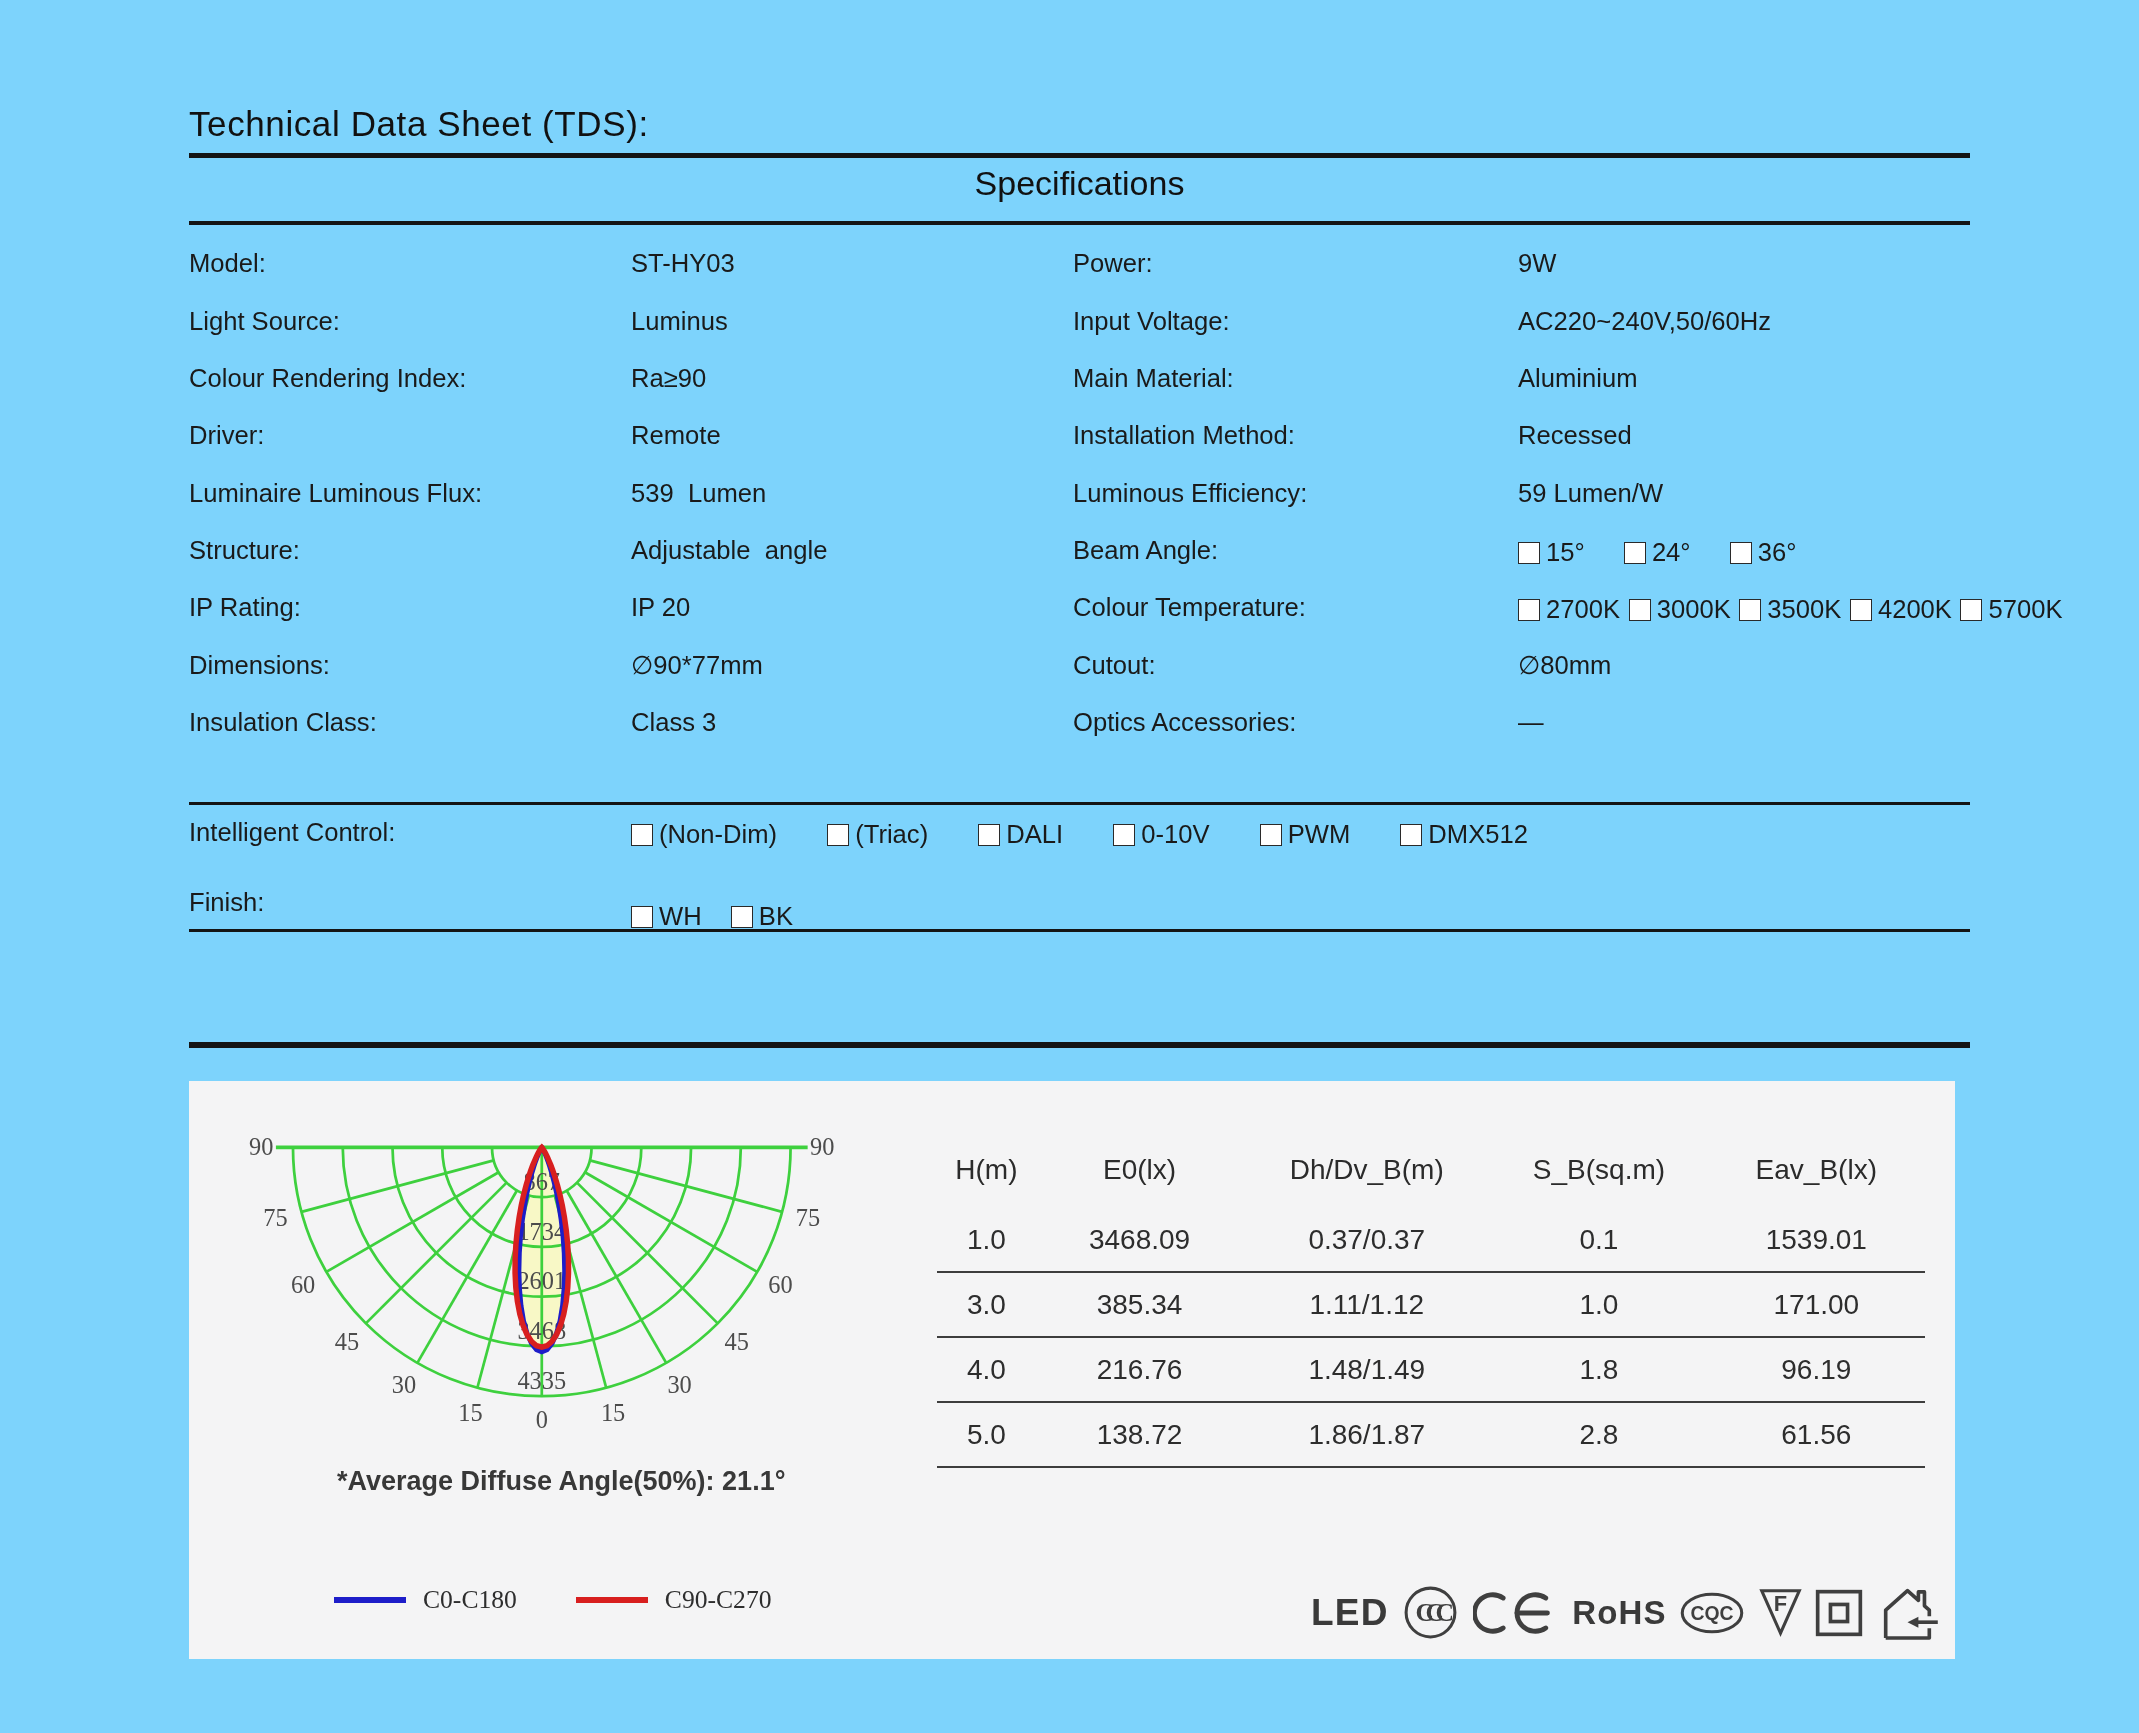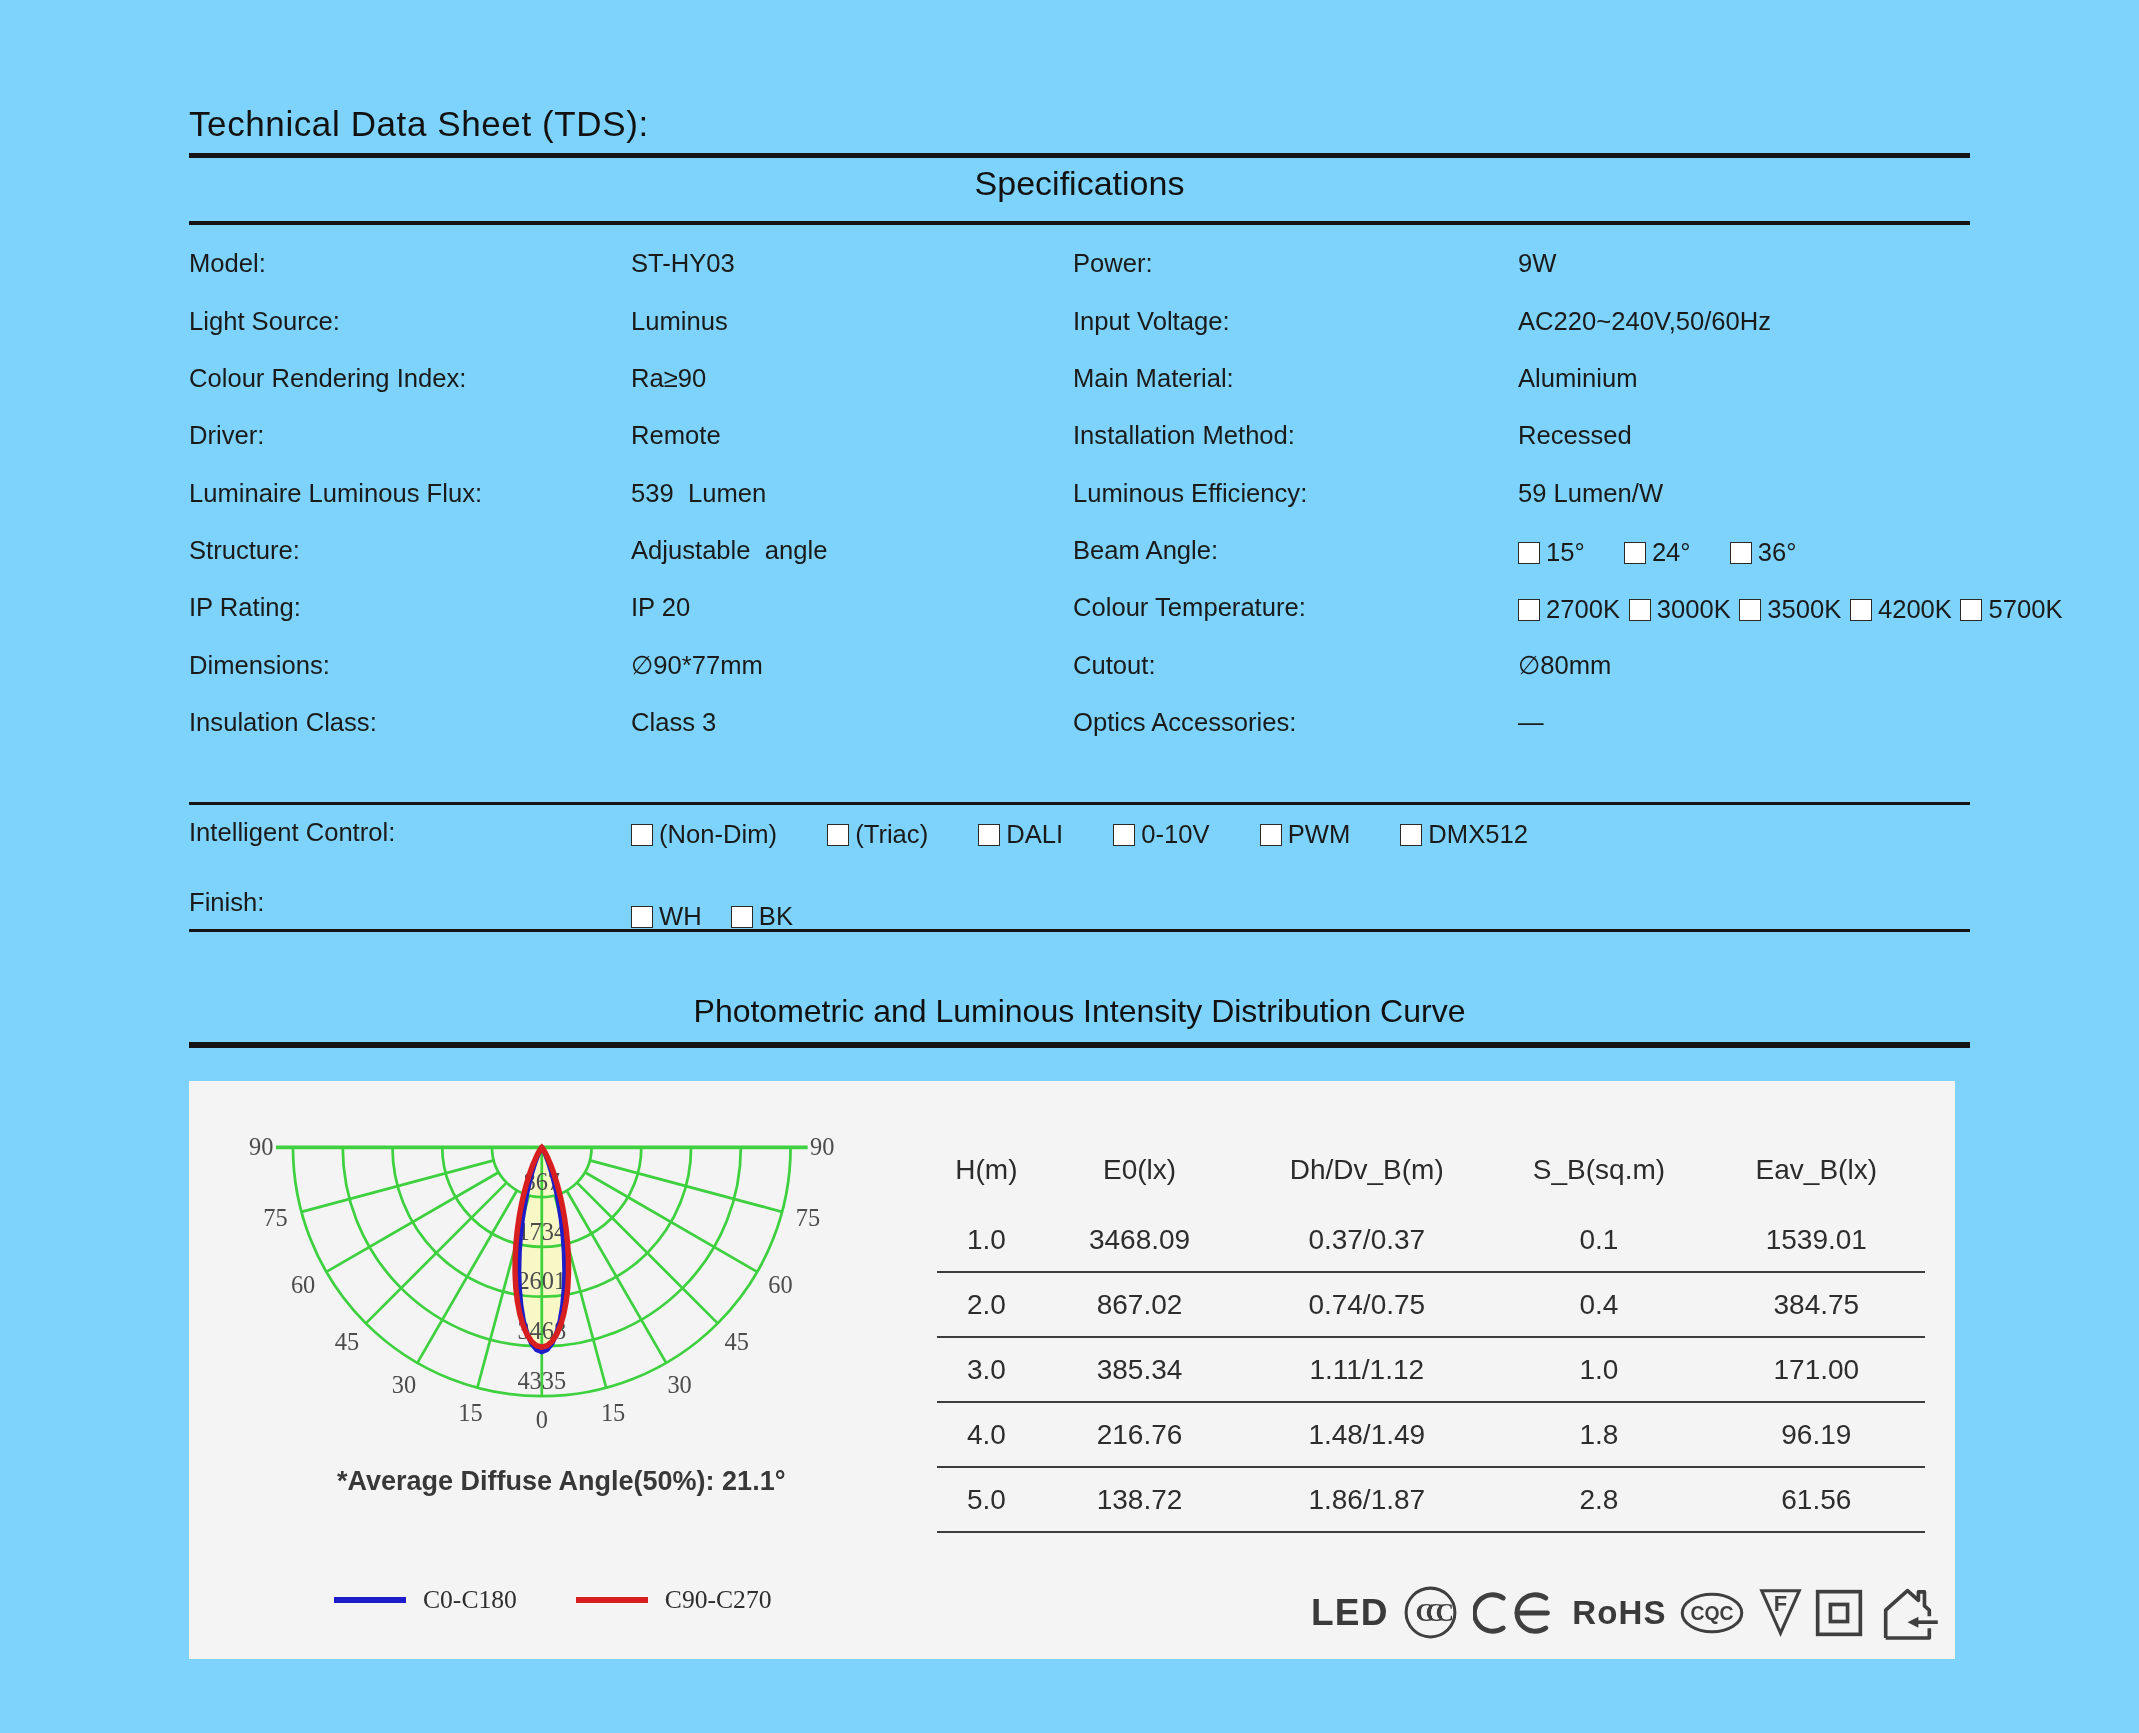--- a/index.html
+++ b/index.html
@@ -179,21 +179,20 @@
           <span class="cb-item">
             <span class="cb"></span>
             <span>BK</span>
           </span>
         </div>
       </div>
   </div>
 
   <div class="hline" style="left:189px;top:929px;width:1781px;height:3px;"></div>
 
-  <div class="abs photo-head" style="left:189px;top:993px;width:1781px;">Photometric and Luminous Intensity Distribution Curve</div>
   <div class="hline" style="left:189px;top:1042px;width:1781px;height:6.1px;"></div>
 
   <div class="gray-panel"></div>
 
   <div class="abs" style="left:232px;top:1107px;width:622px;height:351px;" id="polar-chart">
       <svg width="622" height="351" viewBox="0 0 1020 575">
         <path d="M 508 66 L 508.0 66.0 L 508.0 66.0 L 508.0 66.0 L 508.0 66.0 L 508.0 66.0 L 508.0 66.0 L 508.0 66.0 L 508.0 66.0 L 508.0 66.0 L 508.0 66.0 L 508.0 66.0 L 508.0 66.0 L 508.0 66.0 L 508.0 66.0 L 508.0 66.0 L 508.0 66.0 L 508.0 66.0 L 508.0 66.0 L 508.0 66.0 L 508.0 66.0 L 508.0 66.0 L 508.0 66.0 L 508.0 66.0 L 508.0 66.0 L 508.0 66.0 L 508.0 66.0 L 508.0 66.0 L 508.0 66.0 L 508.0 66.0 L 508.0 66.0 L 508.0 66.0 L 508.0 66.0 L 508.0 66.0 L 507.9 66.1 L 507.9 66.2 L 507.7 66.3 L 507.6 66.6 L 507.3 67.0 L 506.9 67.7 L 506.3 68.9 L 505.4 70.5 L 504.2 73.0 L 502.6 76.6 L 500.5 81.6 L 498.0 88.4 L 495.0 97.4 L 491.5 108.9 L 487.7 123.3 L 483.7 140.8 L 479.8 161.3 L 476.2 184.9 L 473.2 211.0 L 471.2 239.1 L 470.5 268.2 L 471.4 297.4 L 473.9 325.2 L 478.1 350.3 L 484.0 371.5 L 491.1 387.6 L 499.3 397.6 L 508.0 401.1 L 516.7 397.6 L 524.9 387.6 L 532.0 371.5 L 537.9 350.3 L 542.1 325.2 L 544.6 297.4 L 545.5 268.2 L 544.8 239.1 L 542.8 211.0 L 539.8 184.9 L 536.2 161.3 L 532.3 140.8 L 528.3 123.3 L 524.5 108.9 L 521.0 97.4 L 518.0 88.4 L 515.5 81.6 L 513.4 76.6 L 511.8 73.0 L 510.6 70.5 L 509.7 68.9 L 509.1 67.7 L 508.7 67.0 L 508.4 66.6 L 508.3 66.3 L 508.1 66.2 L 508.1 66.1 L 508.0 66.0 L 508.0 66.0 L 508.0 66.0 L 508.0 66.0 L 508.0 66.0 L 508.0 66.0 L 508.0 66.0 L 508.0 66.0 L 508.0 66.0 L 508.0 66.0 L 508.0 66.0 L 508.0 66.0 L 508.0 66.0 L 508.0 66.0 L 508.0 66.0 L 508.0 66.0 L 508.0 66.0 L 508.0 66.0 L 508.0 66.0 L 508.0 66.0 L 508.0 66.0 L 508.0 66.0 L 508.0 66.0 L 508.0 66.0 L 508.0 66.0 L 508.0 66.0 L 508.0 66.0 L 508.0 66.0 L 508.0 66.0 L 508.0 66.0 L 508.0 66.0 L 508.0 66.0 L 508.0 66.0 Z" fill="#f8f8c6" stroke="none"></path>
         <path d="M 508 66 L 508.0 66.0 L 508.0 66.0 L 508.0 66.0 L 508.0 66.0 L 508.0 66.0 L 508.0 66.0 L 508.0 66.0 L 508.0 66.0 L 508.0 66.0 L 508.0 66.0 L 508.0 66.0 L 508.0 66.0 L 508.0 66.0 L 508.0 66.0 L 508.0 66.0 L 508.0 66.0 L 508.0 66.0 L 508.0 66.0 L 508.0 66.0 L 508.0 66.0 L 508.0 66.0 L 508.0 66.0 L 508.0 66.0 L 508.0 66.0 L 508.0 66.0 L 508.0 66.0 L 508.0 66.0 L 508.0 66.0 L 507.9 66.1 L 507.9 66.1 L 507.8 66.2 L 507.6 66.4 L 507.4 66.6 L 507.1 67.0 L 506.7 67.6 L 506.1 68.5 L 505.2 69.8 L 504.1 71.6 L 502.7 74.1 L 500.9 77.5 L 498.8 82.0 L 496.2 87.8 L 493.2 95.0 L 489.8 104.1 L 486.2 115.1 L 482.3 128.1 L 478.3 143.4 L 474.4 160.8 L 470.9 180.2 L 467.9 201.5 L 465.6 224.2 L 464.3 247.9 L 464.2 272.0 L 465.4 295.8 L 468.0 318.5 L 472.0 339.5 L 477.3 357.9 L 483.8 373.0 L 491.3 384.2 L 499.5 391.2 L 508.0 393.5 L 516.5 391.2 L 524.7 384.2 L 532.2 373.0 L 538.7 357.9 L 544.0 339.5 L 548.0 318.5 L 550.6 295.8 L 551.8 272.0 L 551.7 247.9 L 550.4 224.2 L 548.1 201.5 L 545.1 180.2 L 541.6 160.8 L 537.7 143.4 L 533.7 128.1 L 529.8 115.1 L 526.2 104.1 L 522.8 95.0 L 519.8 87.8 L 517.2 82.0 L 515.1 77.5 L 513.3 74.1 L 511.9 71.6 L 510.8 69.8 L 509.9 68.5 L 509.3 67.6 L 508.9 67.0 L 508.6 66.6 L 508.4 66.4 L 508.2 66.2 L 508.1 66.1 L 508.1 66.1 L 508.0 66.0 L 508.0 66.0 L 508.0 66.0 L 508.0 66.0 L 508.0 66.0 L 508.0 66.0 L 508.0 66.0 L 508.0 66.0 L 508.0 66.0 L 508.0 66.0 L 508.0 66.0 L 508.0 66.0 L 508.0 66.0 L 508.0 66.0 L 508.0 66.0 L 508.0 66.0 L 508.0 66.0 L 508.0 66.0 L 508.0 66.0 L 508.0 66.0 L 508.0 66.0 L 508.0 66.0 L 508.0 66.0 L 508.0 66.0 L 508.0 66.0 L 508.0 66.0 L 508.0 66.0 L 508.0 66.0 Z" fill="#f8f8c6" stroke="none"></path>
         <g stroke="#35cf35" fill="none" stroke-width="4.5" opacity="0.95">
           <path d="M 426.4 66 A 81.6 81.6 0 0 0 589.6 66"></path>
@@ -261,27 +260,20 @@
         <div class="tc c4">Eav_B(lx)</div>
       </div>
       <div class="t-row">
         <div class="tc c0">1.0</div>
         <div class="tc c1">3468.09</div>
         <div class="tc c2">0.37/0.37</div>
         <div class="tc c3">0.1</div>
         <div class="tc c4">1539.01</div>
       </div>
       <div class="t-row">
-        <div class="tc c0">2.0</div>
-        <div class="tc c1">867.02</div>
-        <div class="tc c2">0.74/0.75</div>
-        <div class="tc c3">0.4</div>
-        <div class="tc c4">384.75</div>
-      </div>
-      <div class="t-row">
         <div class="tc c0">3.0</div>
         <div class="tc c1">385.34</div>
         <div class="tc c2">1.11/1.12</div>
         <div class="tc c3">1.0</div>
         <div class="tc c4">171.00</div>
       </div>
       <div class="t-row">
         <div class="tc c0">4.0</div>
         <div class="tc c1">216.76</div>
         <div class="tc c2">1.48/1.49</div>

